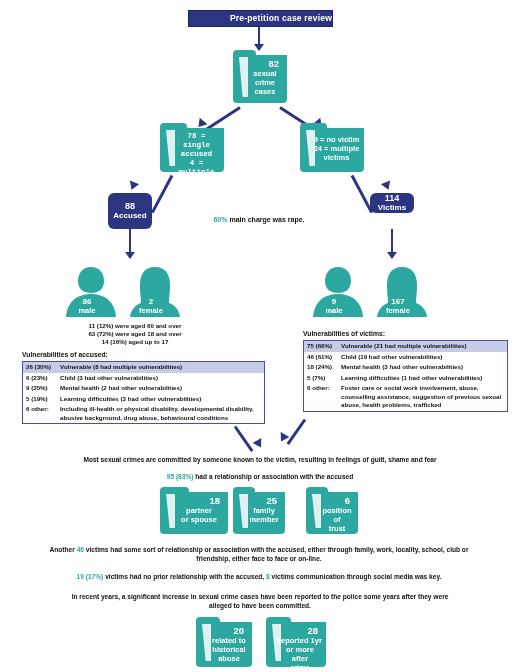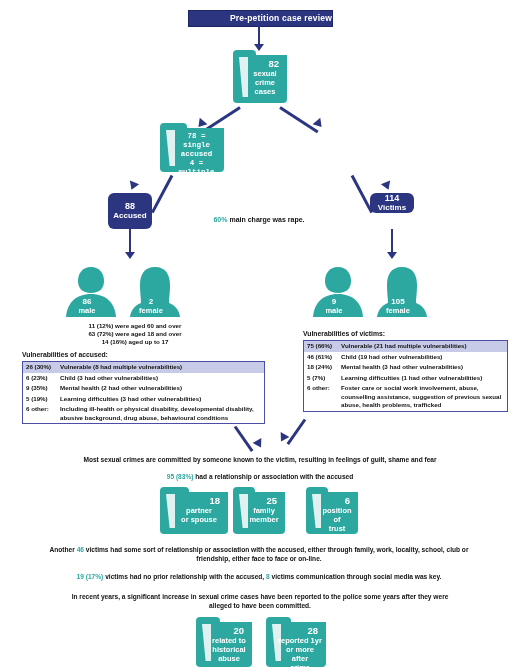--- a/index.html
+++ b/index.html
@@ -142,20 +142,29 @@
     <div class="tab"></div>
     <div class="sheet"></div>
     <div class="ftxt" style="padding-left:13px;padding-top:4px;font-family:Liberation Mono, monospace;">
       <span>78 = single</span><br>
       <span>accused</span><br>
       <span>4 = multiple</span><br>
       <span>accused</span>
     </div>
   </div>
 
+  <div class="folder" style="left:300px;top:128px;width:64px;height:44px;">
+    <div class="tab"></div>
+    <div class="sheet"></div>
+    <div class="ftxt" style="padding-left:13px;padding-top:7px;">
+      <span>9 = no victim</span><br>
+      <span>24 = multiple</span><br>
+      <span>victims</span>
+    </div>
+  </div>
 
   <div class="diag" style="left:172px;top:174px;width:42px;transform:rotate(118deg);"></div>
   <div class="diaghead" style="left:128px;top:182px;transform:rotate(22deg);"></div>
 
   <div class="diag" style="left:352px;top:174px;width:42px;transform:rotate(62deg);"></div>
   <div class="diaghead" style="left:382px;top:182px;transform:rotate(-22deg);"></div>
 
   <div class="navybox" style="left:108px;top:193px;width:44px;height:36px;">
     <div>
       <span class="big">88</span>
@@ -209,21 +218,21 @@
       <b>9</b><span>male</span>
     </div>
   </div>
 
   <div class="person" style="left:375px;top:265px;width:54px;height:52px;">
     <svg width="54" height="52" viewBox="0 0 54 52">
       <path d="M27 2 C16 2 12 10 12 20 C12 28 13 33 13 38 L41 38 C41 33 42 28 42 20 C42 10 38 2 27 2 Z" fill="#2ca8a0"></path>
       <path d="M20 36 C8 38 3 44 2 52 L52 52 C51 44 46 38 34 36 Z" fill="#2ca8a0"></path>
     </svg>
     <div class="plabel">
-      <b>105</b><span>female</span>
+      <b>167</b><span>female</span>
     </div>
   </div>
 
   <div class="smalltxt" style="left:40px;top:322px;width:190px;">
     <span>11 (12%) were aged 60 and over</span><br>
     <span>63 (72%) were aged 18 and over</span><br>
     <span>14 (16%) aged up to 17</span>
   </div>
 
   <div class="vheader" style="left:303px;top:330px;">Vulnerabilities of victims:</div>

